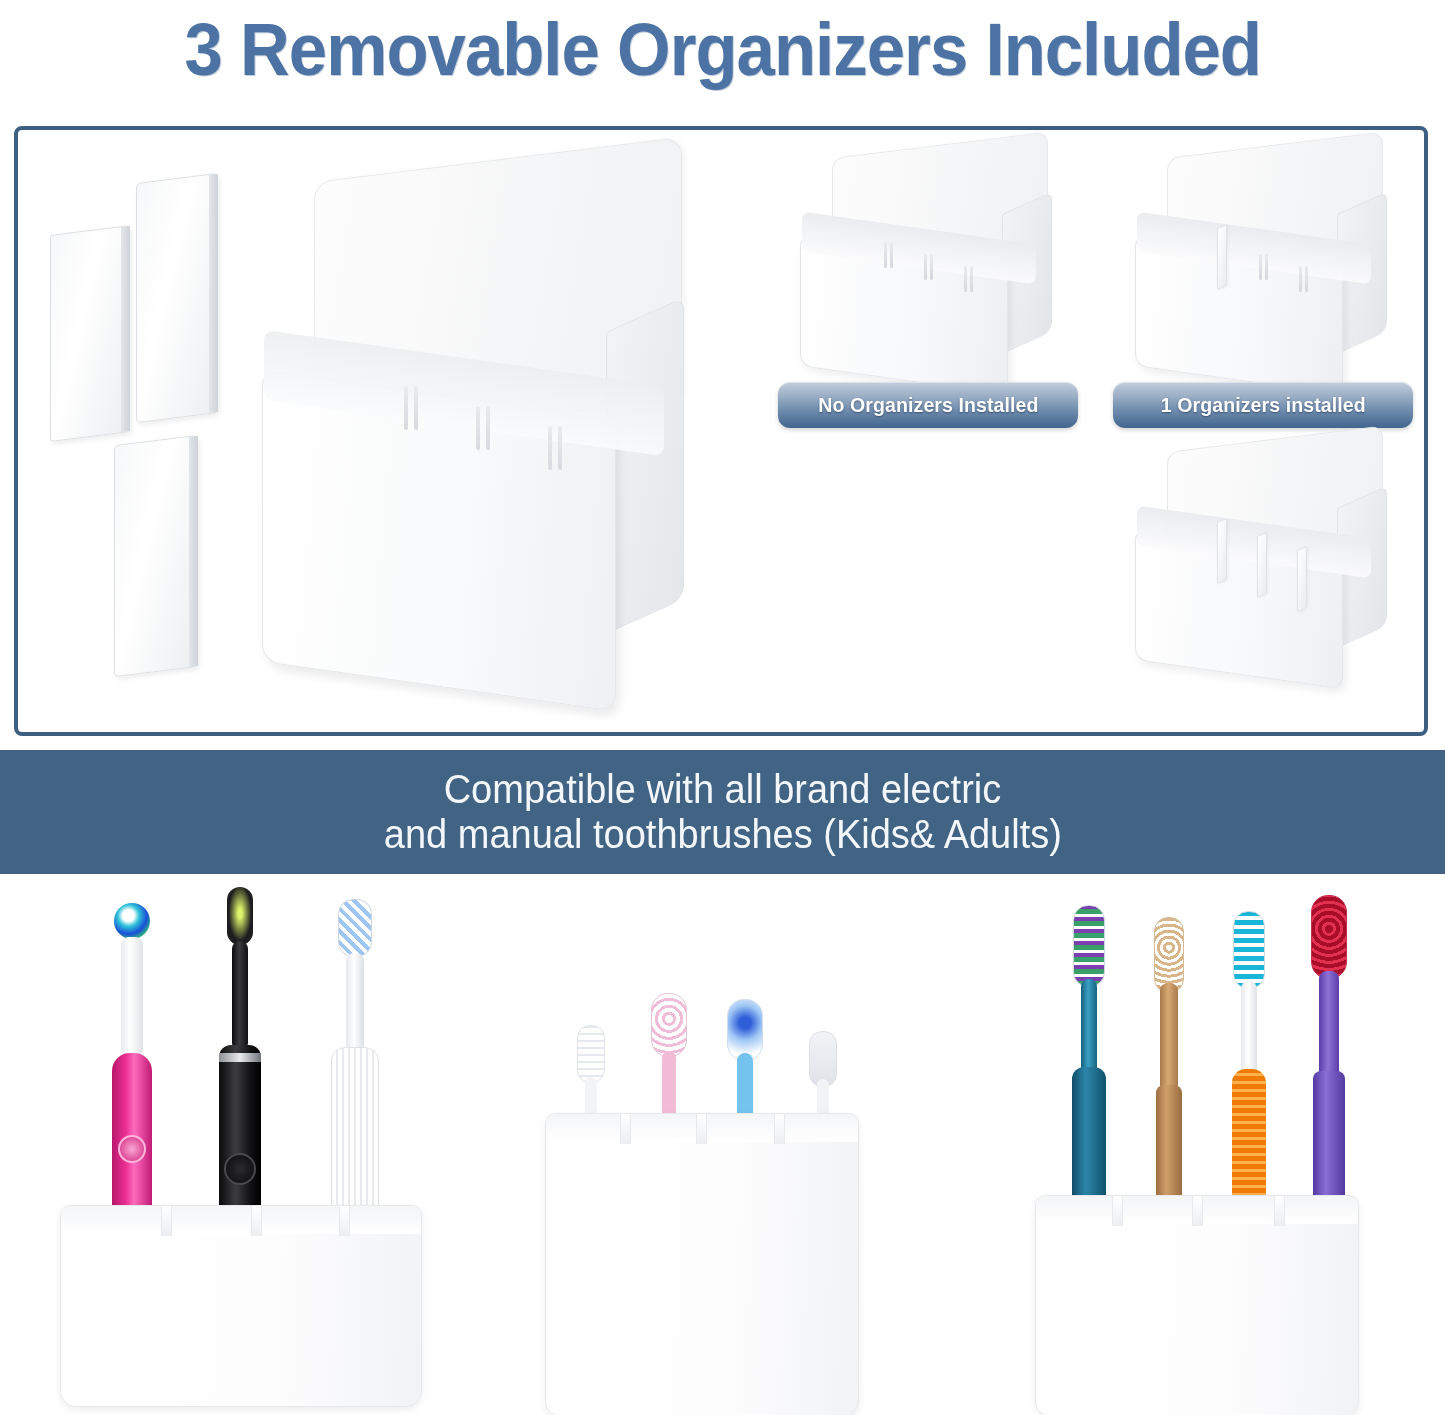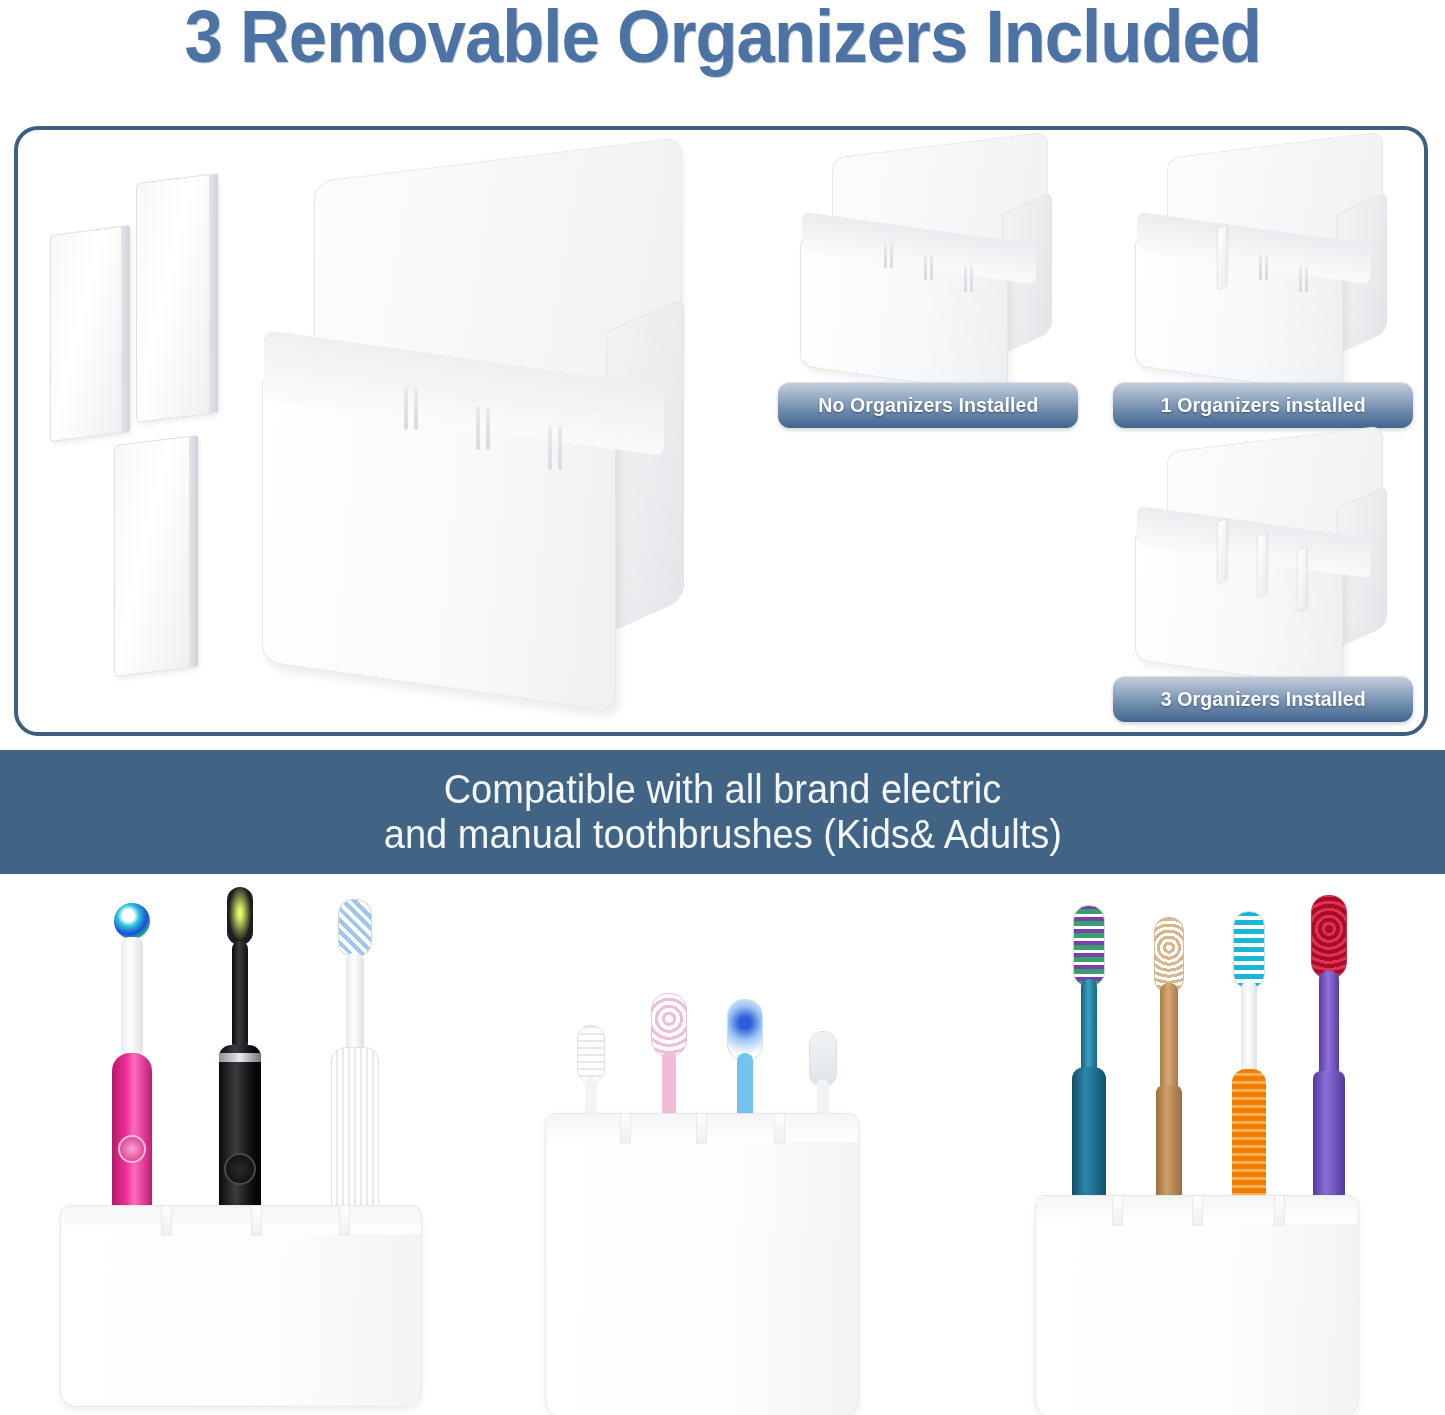--- a/index.html
+++ b/index.html
@@ -2,32 +2,32 @@
 <html><head>
 <meta charset="utf-8">
 <style>
   html,body{margin:0;padding:0;background:#ffffff;}
   body{width:1445px;height:1415px;position:relative;overflow:hidden;
        font-family:"Liberation Sans","DejaVu Sans",sans-serif;}
 
   
   #headline{
     position:absolute;left:0;top:0;width:1445px;height:100px;
-    display:flex;justify-content:center;
+    display:flex;align-items:center;justify-content:center;
   }
   #headline .txt{
     font-size:74px;line-height:1;font-weight:bold;color:#4c73a4;
     letter-spacing:-1px;transform:scaleX(.93);transform-origin:center;
     white-space:nowrap;text-shadow:1px 1px 0 rgba(120,145,175,.45);
   }
 
   
   #card{
     position:absolute;left:14px;top:126px;width:1414px;height:610px;
-    border:4px solid #3d5f82;border-radius:24px;background:#fff;
+    border:4px solid #3d5f82;border-radius:8px;background:#fff;
     box-sizing:border-box;
   }
 
   
   .plate{position:absolute;background:linear-gradient(104deg,#f7f8f9 0%,#ffffff 40%,#eceef0 100%);
          border:1px solid #dcdfe3;box-shadow:2px 3px 5px rgba(0,0,0,.07);}
   .plate .edge{position:absolute;right:-1px;top:0;width:9px;height:100%;
          background:linear-gradient(90deg,#e2e5e9,#cfd3d8);}
 
   
@@ -178,23 +178,20 @@
   <div class="variant" style="left:1095px;top:322px;">
     <div class="box">
       <div class="v-back"></div>
       <div class="v-side"></div>
       <div class="v-front"></div>
       <div class="v-rim"></div>
       <div class="v-div" style="left:86px;top:70px;"></div>
       <div class="v-div" style="left:126px;top:84px;"></div>
       <div class="v-div" style="left:166px;top:98px;"></div>
     </div>
-    <div class="badge">
-      <span>3 Organizers Installed</span>
-    </div>
   </div>
 
 </div>
 
 <div id="banner">
   <div class="l">Compatible with all brand electric</div>
   <div class="l">and manual toothbrushes (Kids&amp; Adults)</div>
 </div>
 
 <div class="photo" style="left:60px;top:885px;width:400px;height:530px;">

